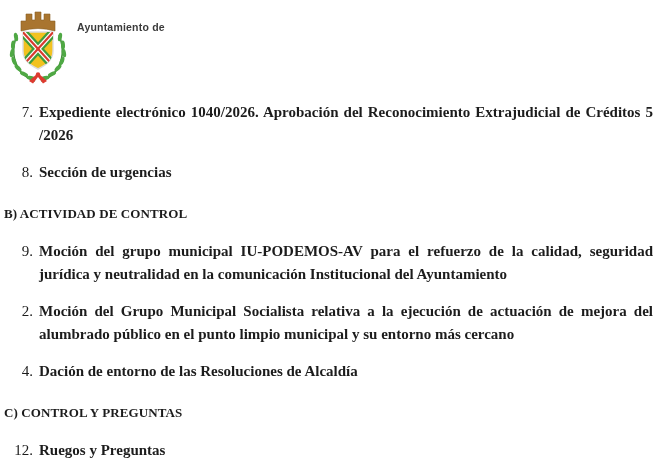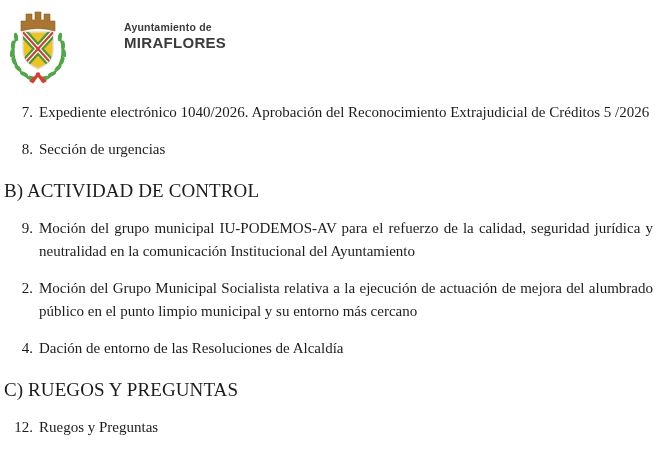--- a/index.html
+++ b/index.html
@@ -15,33 +15,32 @@
     color: #1c1c1c;
     background: #ffffff;
   }
   
   .logo { position: relative; height: 88px; }
   .crest { position: absolute; left: 8px; top: 5px; width: 60px; height: 80px; }
   .logo-text {
     position: absolute; left: 77px; top: 21px;
     font-family: "Liberation Sans", sans-serif;
     color: #3b3b3b;
-    margin-left: 47px;
   }
   .org-small { font-size: 10.5px; font-weight: 700; letter-spacing: .2px; margin-bottom: 2px; }
   .org-name  { font-size: 15px;  font-weight: 700; letter-spacing: .3px; line-height: 16px; }
   
   .agenda { padding: 13px 17px 0 4px; }
   .row { line-height: 23px; font-size: 15px; }
   .item { display: flex; margin-bottom: 14px; }
   .num { flex: 0 0 29px; text-align: right; }
-  .txt { flex: 1; margin-left: 6px; text-align: justify; text-align-last: left; }
+  .txt { flex: 1; margin-left: 6px; text-align: justify; text-align-last: left; font-weight: bold; }
   .header {
-    font-weight: 400;
-    font-size: 19px;
+    font-weight: 700;
+    font-size: 13px;
     margin: 18px 0 15px 0;
     letter-spacing: .1px;
   }
 </style>
 </head>
 <body>
 
 <div class="page">
 
   <header class="logo">
@@ -88,21 +87,20 @@
           <line x1="12" y1="24" x2="50" y2="66" stroke="#D83A2E" stroke-width="2.2"></line>
           <line x1="48" y1="24" x2="10" y2="66" stroke="#D83A2E" stroke-width="2.2"></line>
         </g>
 
         <path d="M30 68 L21 76 L25 78.5 L30 72 L35 78.5 L39 76 Z" fill="#DD3B30"></path>
         <circle cx="30" cy="69.5" r="2.2" fill="#DD3B30"></circle>
       </svg>
     </span>
     <div class="logo-text">
       <div class="org-small">Ayuntamiento de</div>
-      <div class="org-name">MIRAFLORES</div>
     </div>
   </header>
 
   <main class="agenda" id="agenda">
       <div class="row item">
     <span class="num">7.</span>
     <span class="txt">Expediente electrónico 1040/2026. Aprobación del Reconocimiento Extrajudicial de Créditos 5 /2026</span>
   </div>
       <div class="row item">
     <span class="num">8.</span>
@@ -114,20 +112,20 @@
     <span class="txt">Moción del grupo municipal IU-PODEMOS-AV para el refuerzo de la calidad, seguridad jurídica y neutralidad en la comunicación Institucional del Ayuntamiento</span>
   </div>
       <div class="row item">
     <span class="num">2.</span>
     <span class="txt">Moción del Grupo Municipal Socialista relativa a la ejecución de actuación de mejora del alumbrado público en el punto limpio municipal y su entorno más cercano</span>
   </div>
       <div class="row item">
     <span class="num">4.</span>
     <span class="txt">Dación de entorno de las Resoluciones de Alcaldía</span>
   </div>
-      <div class="row header">C) RUEGOS Y PREGUNTAS</div>
+      <div class="row header">C) CONTROL Y PREGUNTAS</div>
       <div class="row item">
     <span class="num">12.</span>
     <span class="txt">Ruegos y Preguntas</span>
   </div>
     </main>
 
 </div>
 
 </body></html>

